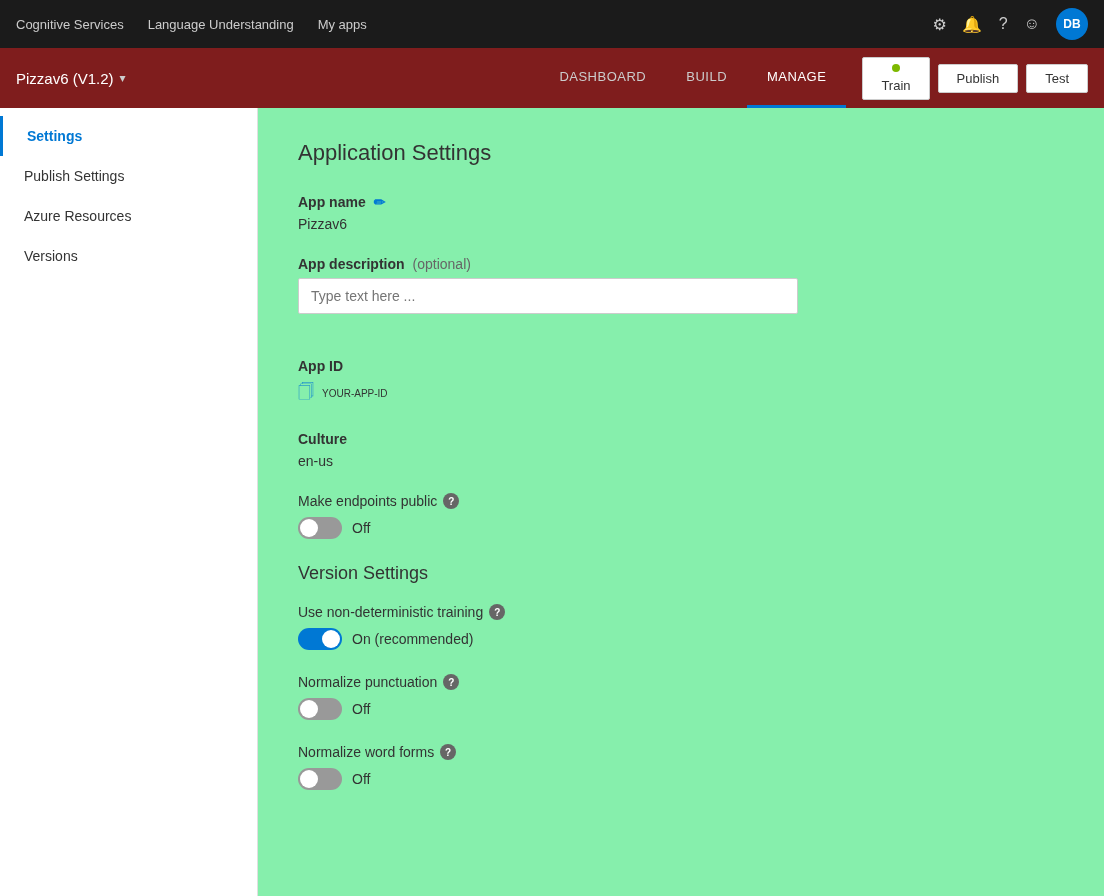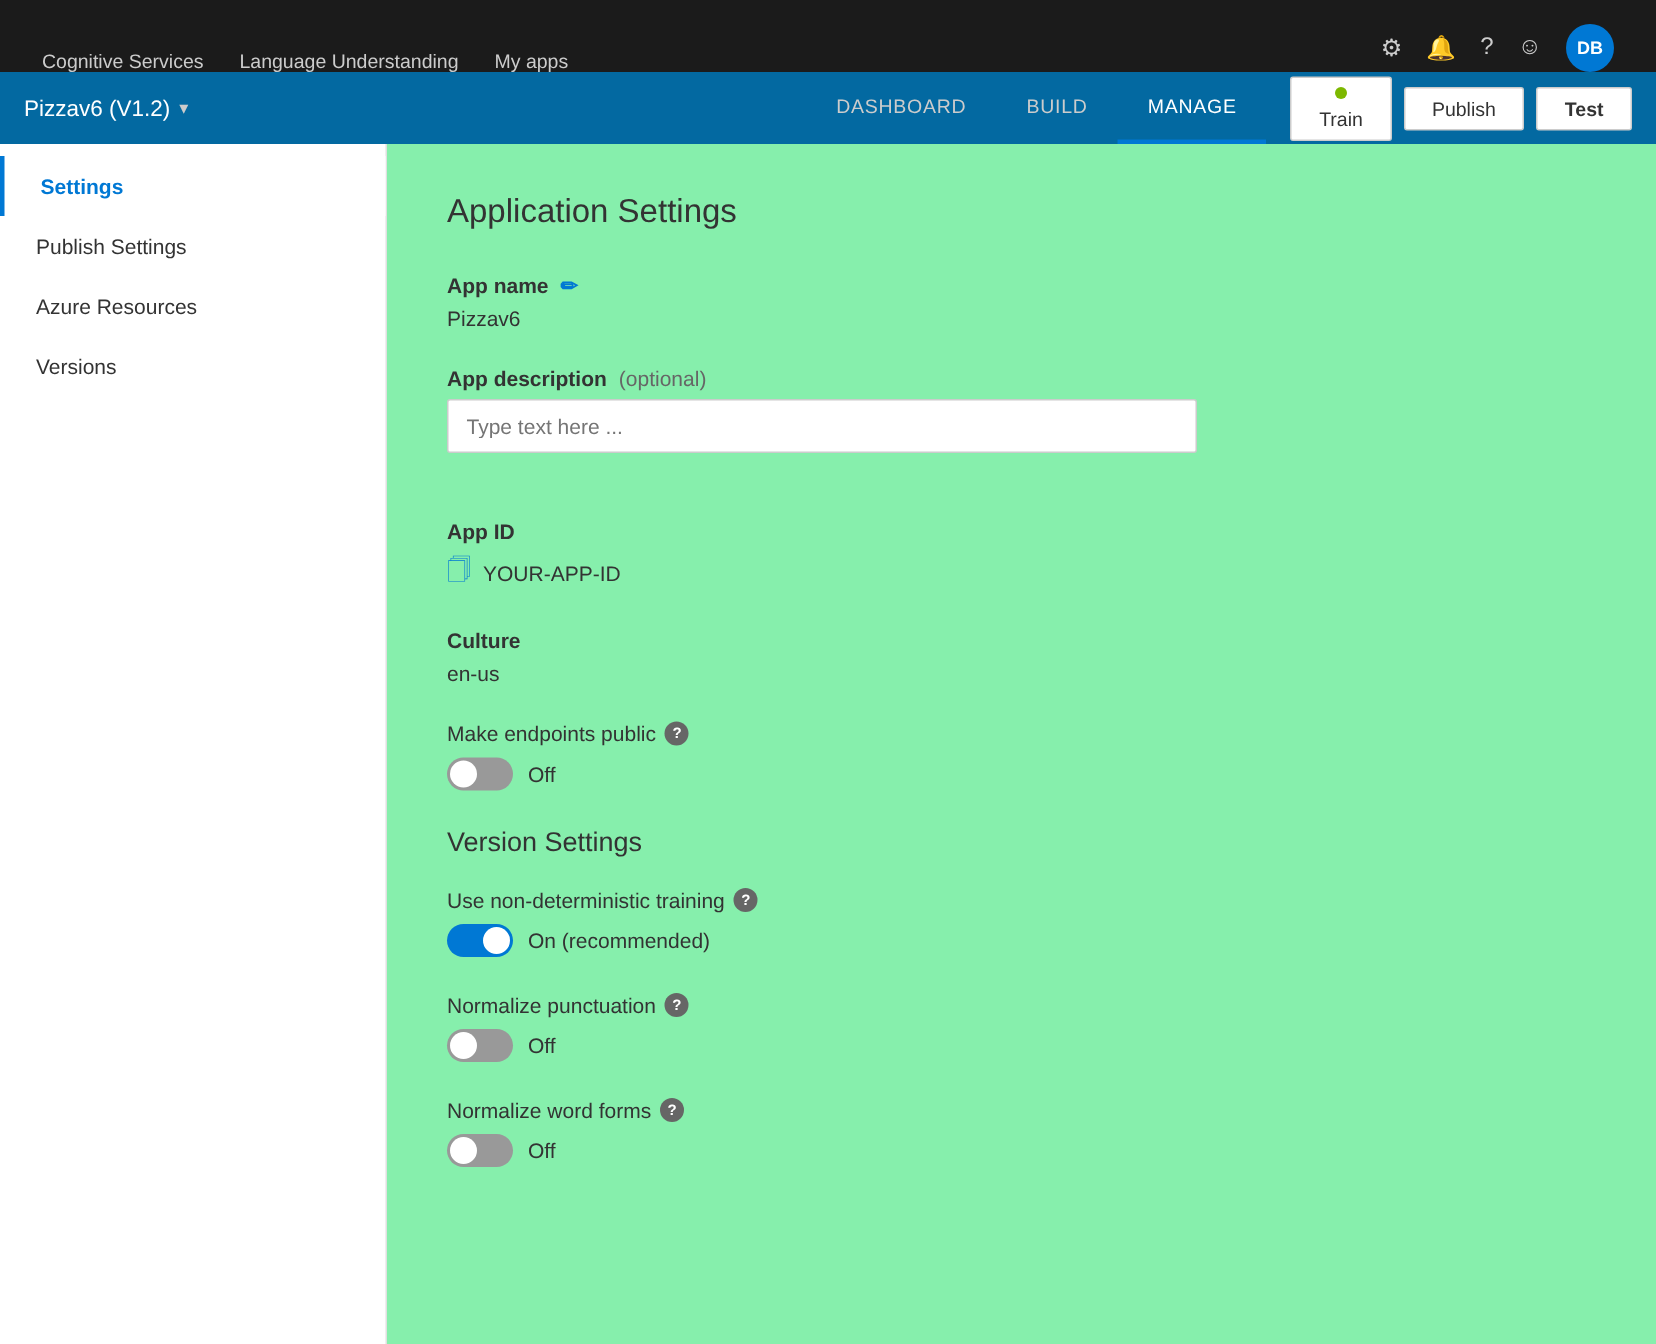--- a/index.html
+++ b/index.html
@@ -4,39 +4,39 @@
   <style>
     * { box-sizing: border-box; margin: 0; padding: 0; }
     body { font-family: 'Segoe UI', Arial, sans-serif; font-size: 14px; color: #333; background: #fff; }
 
     
     .top-nav {
       background: #1b1b1b;
       color: #fff;
       height: 48px;
       display: flex;
-      align-items: flex-end;
-      padding: 0 28px;
+      align-items: center;
+      padding: 0 16px;
       gap: 24px;
     }
     .top-nav-brand { font-size: 13px; color: #ccc; }
     .top-nav-link { font-size: 13px; color: #ccc; cursor: pointer; }
     .top-nav-right { margin-left: auto; display: flex; align-items: center; gap: 16px; }
     .top-nav-icon { color: #ccc; cursor: pointer; font-size: 16px; }
     .top-nav-avatar {
       width: 32px; height: 32px; border-radius: 50%;
       background: #0078d4; color: #fff;
       display: flex; align-items: center; justify-content: center;
       font-size: 12px; font-weight: bold; cursor: pointer;
     }
 
     
     .second-nav {
-      background: #0369a1;
-      height: 48px;
+      background: #7f1d1d;
+      height: 60px;
       display: flex;
       align-items: center;
       padding: 0 16px;
     }
     .app-title { color: #fff; font-size: 15px; font-weight: 500; display: flex; align-items: center; gap: 6px; cursor: pointer; }
     .app-title .chevron { font-size: 12px; color: #ccc; }
     .nav-tabs { margin-left: auto; display: flex; align-items: stretch; height: 100%; }
     .nav-tab {
       color: #ccc; font-size: 13px; font-weight: 500;
       padding: 0 20px; cursor: pointer;
@@ -53,21 +53,21 @@
       color: #333;
       flex-direction: column;
     }
     .btn-train .dot { width: 8px; height: 8px; border-radius: 50%; background: #7db800; display: inline-block; }
     .btn-publish {
       background: #fff; border: 1px solid #ccc; border-radius: 2px;
       padding: 6px 18px; font-size: 13px; cursor: pointer; color: #333;
     }
     .btn-test {
       background: #fff; border: 1px solid #ccc; border-radius: 2px;
-      padding: 6px 18px; font-size: 13px; cursor: pointer; color: #333; font-weight: bold;
+      padding: 6px 18px; font-size: 13px; cursor: pointer; color: #333;
     }
 
     
     .layout { display: flex; height: calc(100vh - 96px); }
 
     
     .sidebar {
       width: 258px; min-width: 258px;
       background: #fff;
       border-right: 1px solid #e0e0e0;
@@ -131,21 +131,21 @@
       margin-bottom: 20px;
     }
 
     .app-id-row {
       display: flex;
       align-items: center;
       gap: 8px;
       margin-bottom: 20px;
     }
     .copy-icon { color: #0078d4; cursor: pointer; font-size: 16px; }
-    .app-id-value { font-size: 14px; color: #333; }
+    .app-id-value { font-size: 10px; color: #333; }
 
     .section-divider { margin: 24px 0; }
 
     .section-title {
       font-size: 18px;
       font-weight: 300;
       color: #333;
       margin-bottom: 20px;
     }
 

